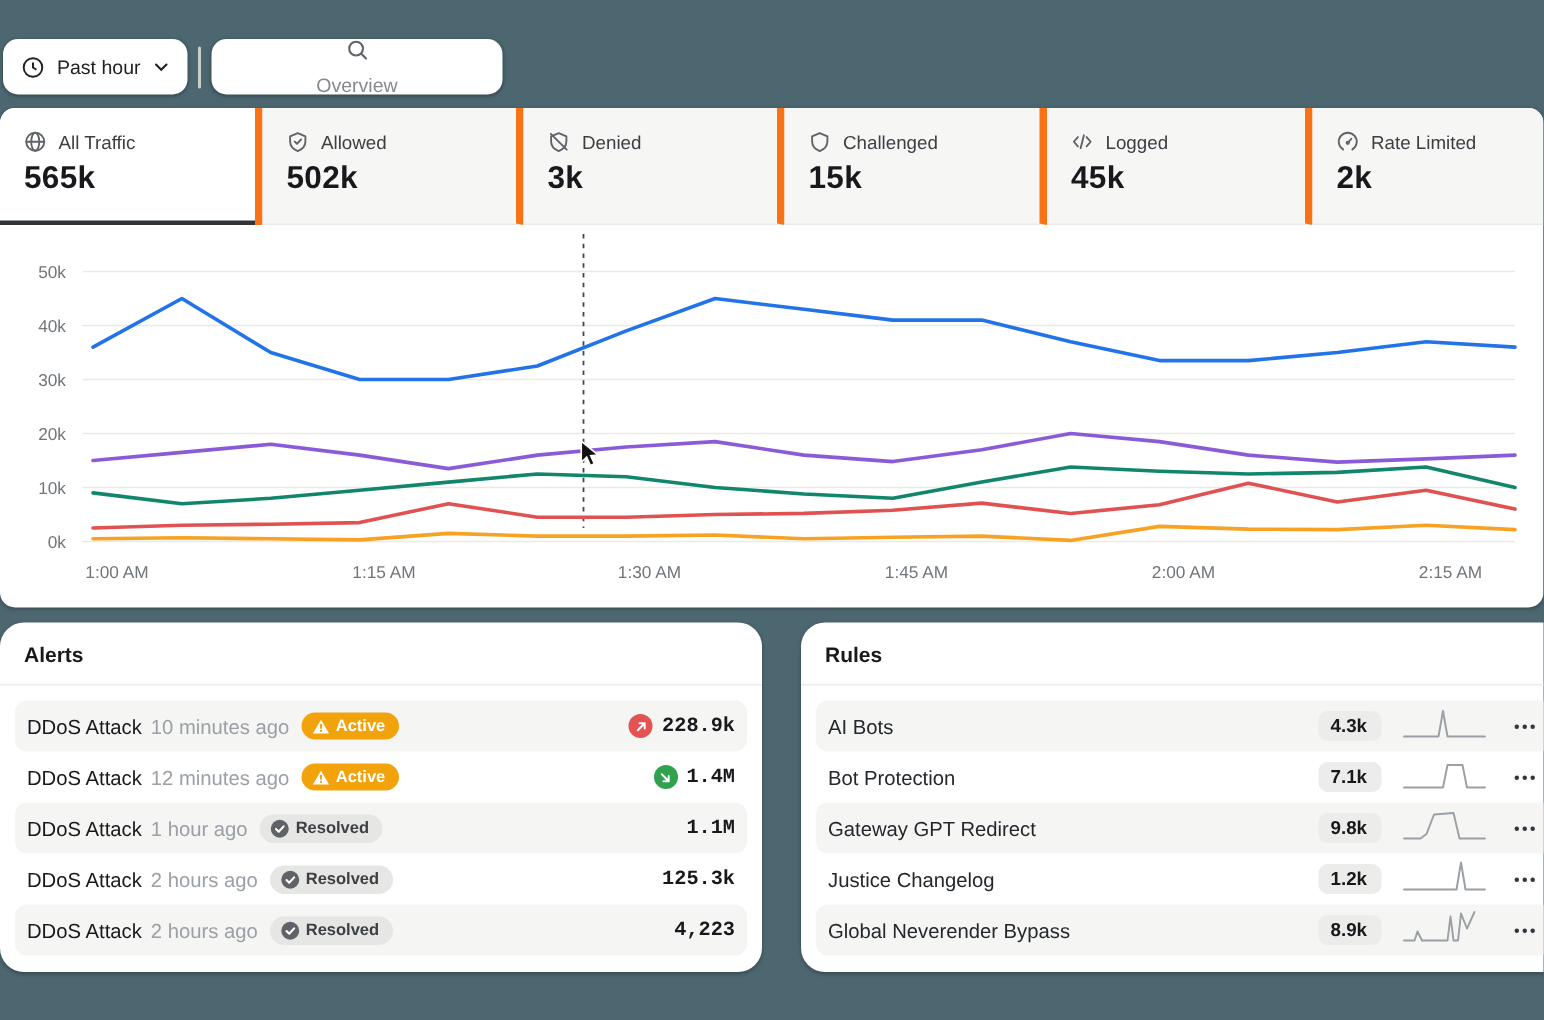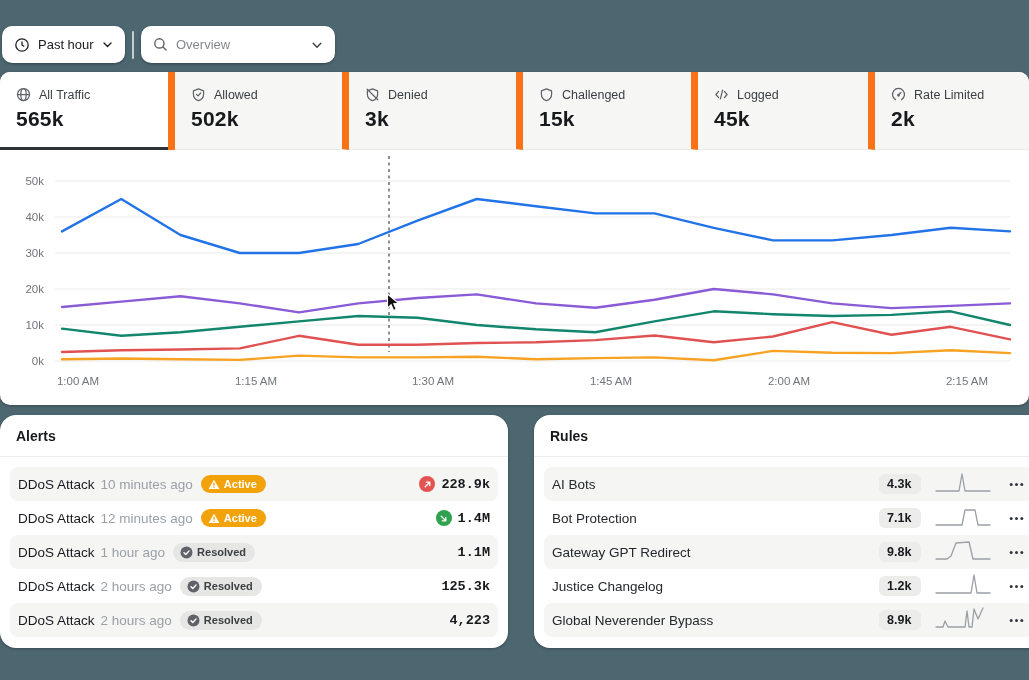--- a/index.html
+++ b/index.html
@@ -5,31 +5,31 @@
   * { margin:0; padding:0; box-sizing:border-box; }
   html,body { width:1029px; height:680px; overflow:hidden; }
   body { background:#4d6771; font-family:"Liberation Sans", sans-serif; position:relative; }
 
   
   .topbar { position:absolute; left:2px; top:26px; display:flex; align-items:center; gap:7px; }
   .pill { background:#fff; border-radius:10px; height:37px; display:flex; align-items:center;
           padding:0 12px; box-shadow:0 1px 3px rgba(0,0,0,.35); }
   .pill-time { width:123px; gap:8px; cursor:pointer; }
   .pill-time .lbl { font-size:13px; color:#202124; font-weight:500; flex:1; }
-  .pill-view { width:194px; gap:8px; cursor:pointer; }
+  .pill-view { width:194px; gap:8px; cursor:pointer;flex-direction:column; }
   .pill-view .lbl { font-size:13px; color:#84898d; flex:1; }
   .topbar-divider { width:2px; height:28px; background:#c9cfd0; border-radius:2px; }
   .icon { display:inline-flex; align-items:center; justify-content:center; }
 
   
   .main-panel { position:absolute; left:0; top:72px; width:1029px; height:333px;
                 background:#fff; border-radius:10px; overflow:hidden;
                 box-shadow:0 1px 3px rgba(0,0,0,.3); }
   .tabs { display:grid; grid-template-columns:175px 174px 174px 175px 177px 154px; height:78px; }
-  .tab { background:#f6f6f5; border-right:7px solid #f97316; border-bottom:1px solid #e9e9e7;
+  .tab { background:#f6f6f5; border-right:5px solid #f97316; border-bottom:1px solid #e9e9e7;
          padding:15px 16px 0 16px; position:relative; cursor:pointer; }
   .tab:last-child { border-right:none; }
   .tab.active { background:#fff; border-bottom:none; }
   .tab.active::after { content:""; position:absolute; left:0; right:0; bottom:0; height:3px; background:#2e3338; }
   .tab-head { display:flex; align-items:center; gap:8px; }
   .tab-label { font-size:12.5px; color:#3c4043; font-weight:500; }
   .tab-value { font-size:21px; font-weight:600; color:#17191c; margin-top:5px; letter-spacing:.2px; }
   .chart-wrap { position:relative; width:1029px; height:255px; }
   .mouse-cursor { position:absolute; left:386px; top:293px; z-index:20; pointer-events:none; }
 

